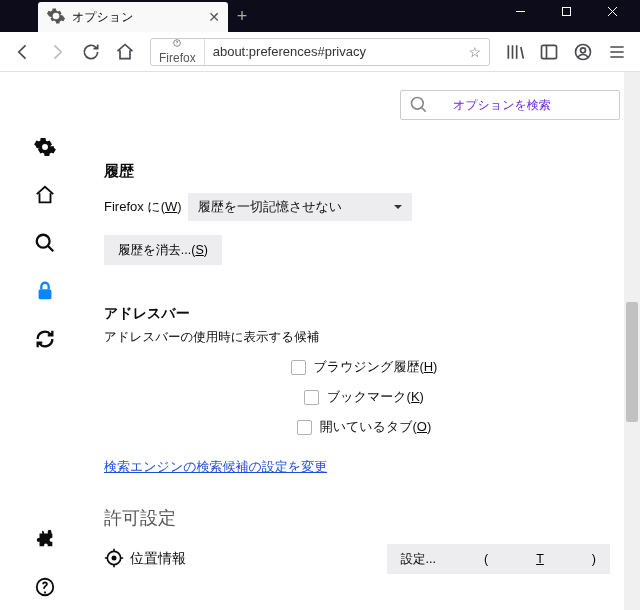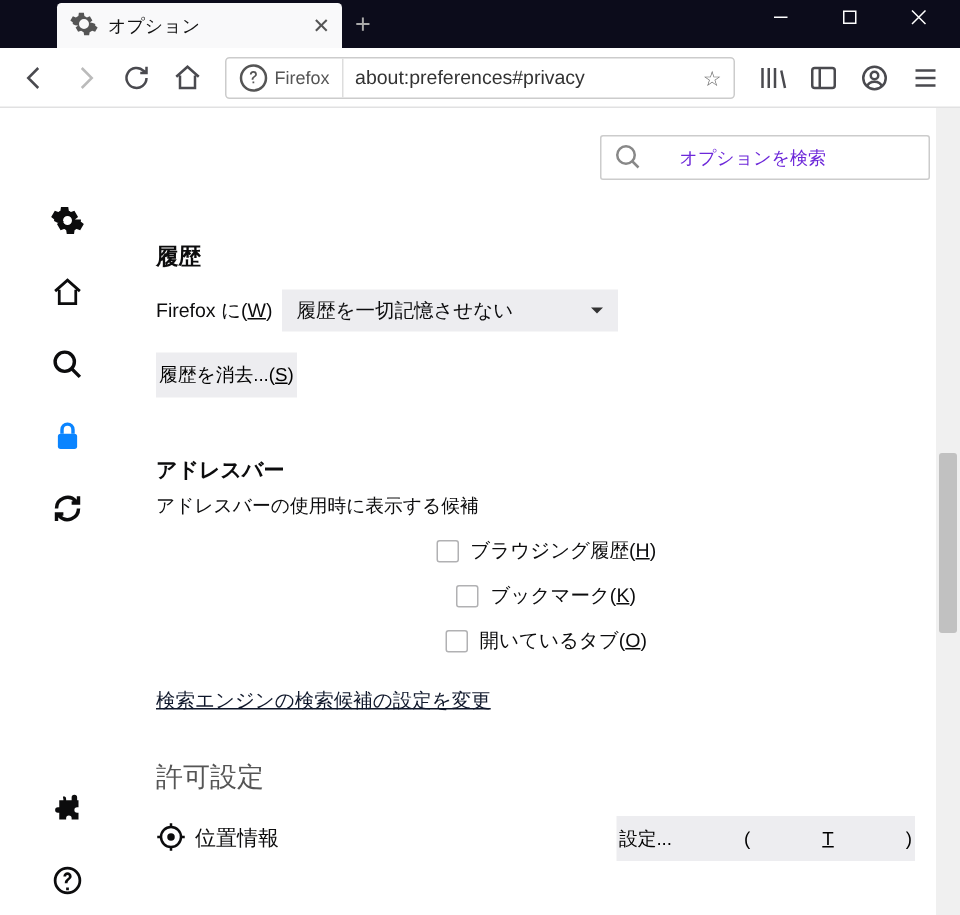--- a/index.html
+++ b/index.html
@@ -7,41 +7,41 @@
 .titlebar { height: 32px; background: #0c0c1b; display: flex; align-items: flex-end; }
 .tab { background: #f9f9fa; height: 30px; margin-left: 38px; width: 190px; border-radius: 3px 3px 0 0; display: flex; align-items: center; padding: 0 8px; font-size: 12px; color: #111; gap: 6px; position: relative; }
 .tab .close { margin-left: auto; font-size: 14px; color: #555; }
 .newtab { color: #aaa; width: 28px; text-align: center; font-size: 18px; height: 30px; line-height: 28px; }
 .win-controls { margin-left: auto; display: flex; }
 .win-controls div { width: 46px; height: 32px; display: flex; align-items: center; justify-content: center; color: #fff; font-size: 11px; }
 .navbar { height: 40px; background: #fff; border-bottom: 1px solid #e1e1e2; display: flex; align-items: center; padding: 0 8px; gap: 4px; }
 .nav-btn { width: 30px; height: 30px; display: flex; align-items: center; justify-content: center; color: #4a4a4f; border-radius: 2px; }
 .nav-btn.disabled { color: #bbb; }
 .url-bar { flex: 1; height: 28px; border: 1px solid #ccc; border-radius: 3px; display: flex; align-items: center; margin: 0 6px; font-size: 13px; }
-.url-identity { padding: 0 8px; display: flex; align-items: center; gap: 4px; color: #555; border-right: 1px solid #ddd; height: 100%; font-size: 12px; }
+.url-identity { padding: 0 8px; display: flex; align-items: center; gap: 4px; color: #555; border-right: 1px solid #ddd; height: 100%; font-size: 12px; flex-direction: column; }
 .url-text { padding: 0 8px; color: #333; flex: 1; }
 .url-star { padding: 0 8px; color: #666; font-size: 14px; }
 .content-area { display: flex; height: calc(610px - 72px); position: relative; }
 .search-box { position: absolute; top: 18px; right: 20px; width: 220px; height: 30px; border: 1px solid #ccc; border-radius: 2px; display: flex; align-items: center; padding: 0 8px; gap: 24px; font-size: 12px; color: #6d28d9; }
 .sidebar { width: 90px; padding-top: 62px; display: flex; flex-direction: column; align-items: center; gap: 22px; }
 .sidebar-icon { width: 26px; height: 26px; display: flex; align-items: center; justify-content: center; color: #0c0c0d; }
 .sidebar-icon.active { color: #0a84ff; }
 .sidebar-spacer { flex: 1; }
 .main { flex: 1; padding: 90px 20px 0 14px; overflow-y: auto; position: relative; font-size: 13px; color: #0c0c0d; }
 h2.section-title { font-size: 15px; font-weight: bold; margin-bottom: 12px; }
 h2.section-title.sub { font-size: 18px; font-weight: 400; color: #555; margin-top: 30px; }
 .history-row { display: flex; align-items: center; gap: 6px; margin-bottom: 14px; }
 .dropdown { background: #ededf0; border: none; height: 28px; padding: 0 32px 0 10px; font-size: 13px; position: relative; display: inline-flex; align-items: center; width: 224px; }
 .dropdown::after { content: ""; position: absolute; right: 10px; border: 4px solid transparent; border-top-color: #333; top: 12px; }
 .history-note { display: flex; gap: 10px; margin-bottom: 40px; }
 .history-note-text { width: 310px; line-height: 1.7; font-size: 12.5px; }
-.gray-btn { background: #ededf0; border: none; height: 30px; padding: 0 2px; font-size: 12.5px; display: inline-flex; align-items: center; }
+.gray-btn { background: #ededf0; border: none; height: 30px; padding: 0 14px; font-size: 12.5px; display: inline-flex; align-items: center; }
 .checkbox-row { display: flex; align-items: center; gap: 8px; margin-bottom: 12px; margin-left: 4px; justify-content: center; }
 .checkbox { width: 15px; height: 15px; border: 1px solid #b1b1b3; border-radius: 2px; background: #fff; }
-.link { color: #0f172a; font-size: 13px; margin-top: 10px; display: inline-block; }
+.link { color: #1d4ed8; font-size: 13px; margin-top: 10px; display: inline-block; }
 .addrbar-title { font-size: 14px; font-weight: bold; margin-bottom: 6px; }
 .addrbar-sub { font-size: 12.5px; margin-bottom: 12px; }
 .under { text-decoration: underline; }
 .perm-row { display: flex; align-items: center; gap: 6px; margin-top: 14px; font-size: 14px; }
 .perm-row .gray-btn { margin-left: auto; margin-right: 10px; gap: 48px; }
 .scrollbar { position: absolute; right: 0; top: 72px; bottom: 0; width: 16px; background: #f0f0f0; }
 .scrollbar-thumb { position: absolute; left: 2px; right: 2px; top: 230px; height: 120px; background: #c1c1c1; border-radius: 2px; }
 svg { width: 20px; height: 20px; }
 .sidebar svg { width: 22px; height: 22px; }
 </style>

